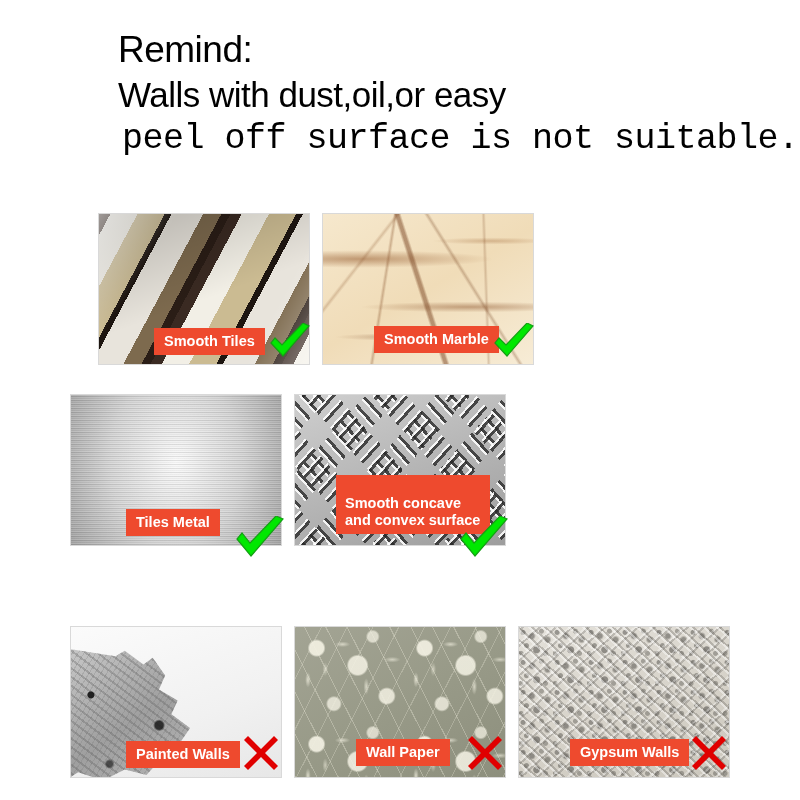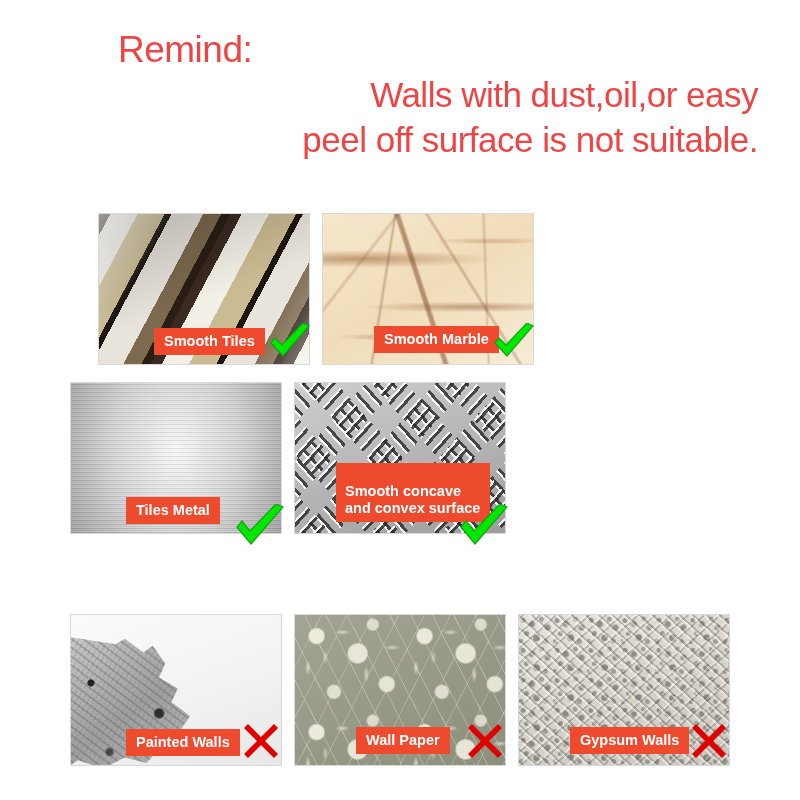--- a/index.html
+++ b/index.html
@@ -16,50 +16,49 @@
   }
 
   
   .header {
     position: absolute;
     left: 118px;
     top: 28px;
     width: 640px;
   }
   .header-line {
-    color: #ef4444;
+    color: #000000;
     font-family: "Liberation Sans", sans-serif;
     font-weight: 400;
     letter-spacing: -0.5px;
     white-space: nowrap;
   }
   .hl-remind {
     font-size: 37px;
     line-height: 44px;
   }
   .hl-body {
     font-size: 35px;
     line-height: 45px;
-    text-align: right;
-  }
-  .hl-body.second { padding-left: 4px; }
+  }
+  .hl-body.second { padding-left: 4px; font-family: Liberation Mono, monospace; }
 
   
   .grid {
     position: absolute;
     left: 70px;
     top: 213px;
     width: 660px;
   }
   .row {
     display: flex;
     gap: 12px;
     position: relative;
   }
-  .row-1 { margin-bottom: 17px; padding-left: 28px; }
+  .row-1 { margin-bottom: 29px; padding-left: 28px; }
   .row-2 { margin-bottom: 80px; }
 
   .tile {
     position: relative;
     width: 212px;
     height: 152px;
     overflow: visible;
   }
   .tile .photo {
     position: absolute;

